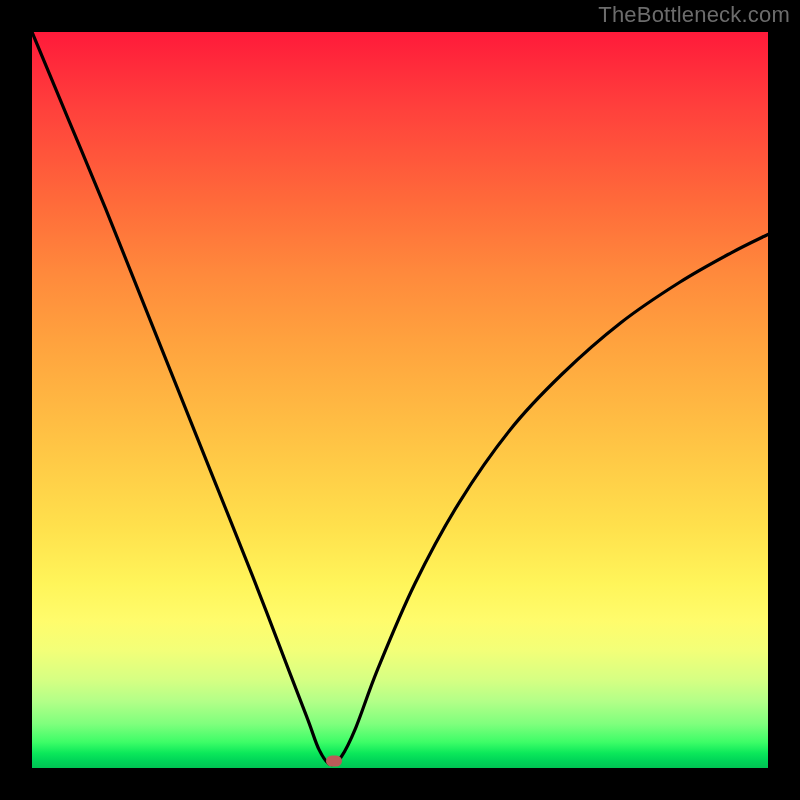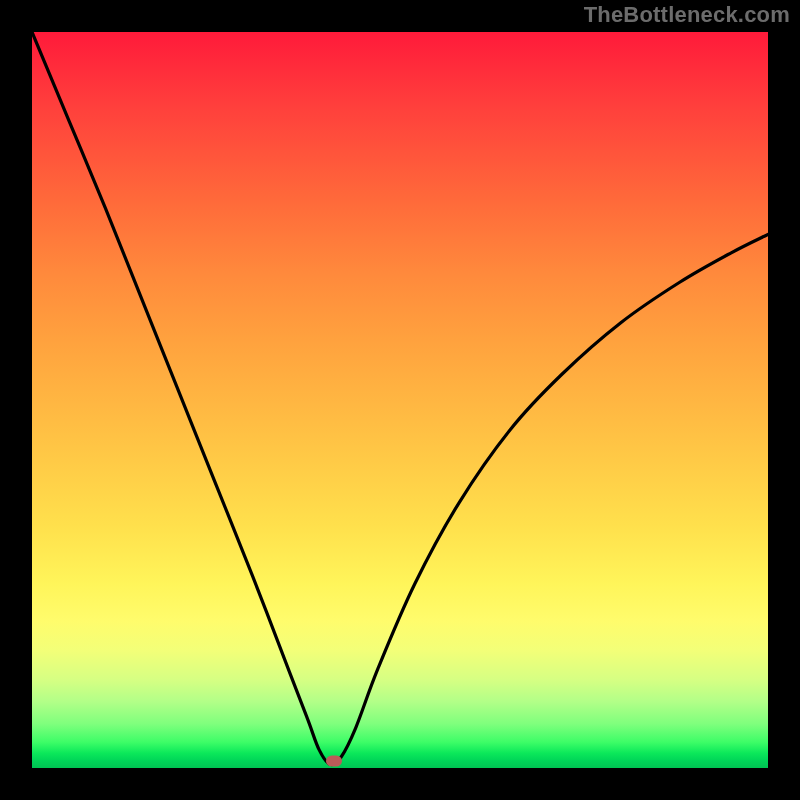--- a/index.html
+++ b/index.html
@@ -19,21 +19,21 @@
     height: 800px;
     background: #000;
   }
   .watermark {
     position: absolute;
     top: 2px;
     right: 10px;
     color: #6c6c6c;
     font-size: 22px;
     letter-spacing: 0.2px;
-    font-weight: 700;
+    font-weight: 400;
     z-index: 5;
   }
   .plot-area {
     position: absolute;
     left: 32px;
     top: 32px;
     width: 736px;
     height: 736px;
     overflow: hidden;
     background: linear-gradient(to bottom,

